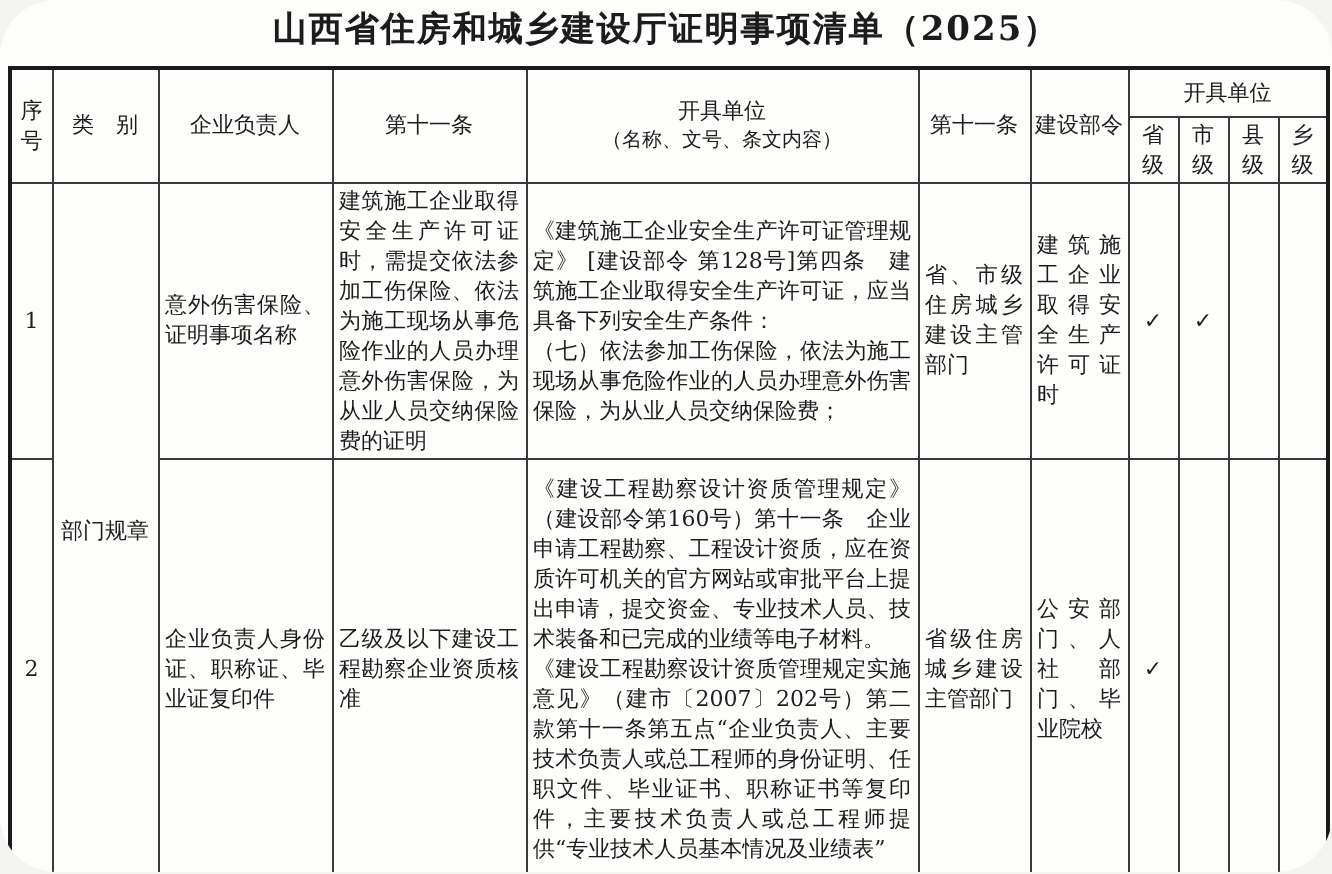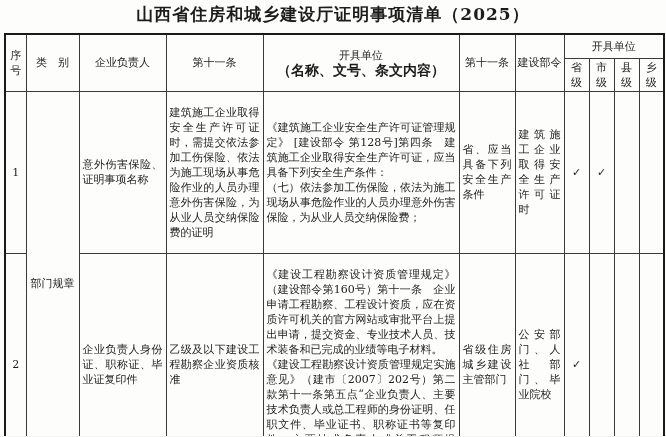--- a/index.html
+++ b/index.html
@@ -1,39 +1,39 @@
 <!DOCTYPE html>
 <html><head>
 <meta charset="utf-8">
 <style>
   html,body { margin:0; padding:0; background:#f4f4f2; }
   .page {
     position:relative; width:666px; height:436px; background:#fdfdfc;
     font-family:"DejaVu Serif","Liberation Serif",serif; color:#1c1c1c;
-    overflow:hidden; box-sizing:border-box;
+    overflow:hidden; box-sizing:border-box;border-radius:28px;
   }
   .doc-title {
     position:absolute; top:3px; left:0; width:100%;
     text-align:center; font-size:17px; font-weight:bold;
     letter-spacing:1px; margin:0;
   }
   table.sheet {
     position:absolute; left:4px; top:33px; width:660px;
     border-collapse:collapse; table-layout:fixed;
     border:2px solid #1a1a1a;
   }
   .sheet th, .sheet td {
     border:1px solid #3a3a3a;
     font-size:11px; line-height:15px; font-weight:normal;
-    padding:13px 3px; vertical-align:middle;
+    padding:1px 3px; vertical-align:middle;
     overflow:hidden; word-break:break-all;
     box-sizing:border-box;
   }
   .sheet th { text-align:center; padding:1px 2px; }
-  .hdr-basis-sub { font-size:14px;font-weight:bold; }
+  .hdr-basis-sub { font-size:10px; }
   .t-center { text-align:center; }
   .t-justify { text-align:justify; }
   .pre { white-space:pre-line; }
   .check-cell { text-align:center; font-size:13px; font-family:"DejaVu Sans","Liberation Sans",sans-serif; }
   tr.hdr-top { height:24px; }
   tr.hdr-sub { height:28px; }
   tr.row-1 { height:137px; }
   tr.row-2 { height:211px; }
 </style>
 </head>
@@ -81,21 +81,21 @@
     </thead>
 
     <tbody>
       <tr class="row-1">
         <td class="t-center">1</td>
         <td rowspan="2" class="t-center">部门规章</td>
         <td class="t-justify">意外伤害保险、证明事项名称</td>
         <td class="t-justify">建筑施工企业取得安全生产许可证时，需提交依法参加工伤保险、依法为施工现场从事危险作业的人员办理意外伤害保险，为从业人员交纳保险费的证明</td>
         <td class="t-justify pre">《建筑施工企业安全生产许可证管理规定》 [建设部令 第128号]第四条　建筑施工企业取得安全生产许可证，应当具备下列安全生产条件：
 （七）依法参加工伤保险，依法为施工现场从事危险作业的人员办理意外伤害保险，为从业人员交纳保险费；</td>
-        <td class="t-justify">省、应当具备下列安全生产条件</td>
+        <td class="t-justify">省、市级住房城乡建设主管部门</td>
         <td class="t-justify">建筑施工企业取得安全生产许可证时</td>
         <td class="check-cell">✓</td>
         <td class="check-cell">✓</td>
         <td class="check-cell"></td>
         <td class="check-cell"></td>
       </tr>
       <tr class="row-2">
         <td class="t-center">2</td>
         <td class="t-justify">企业负责人身份证、职称证、毕业证复印件</td>
         <td class="t-justify">乙级及以下建设工程勘察企业资质核准</td>

